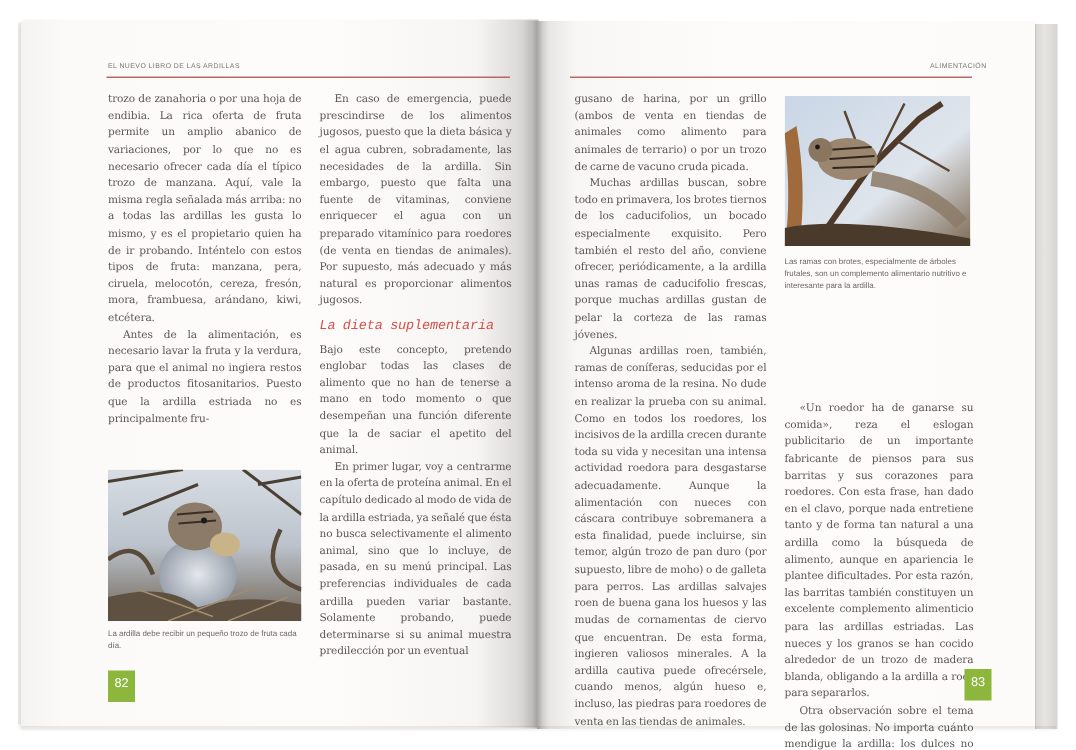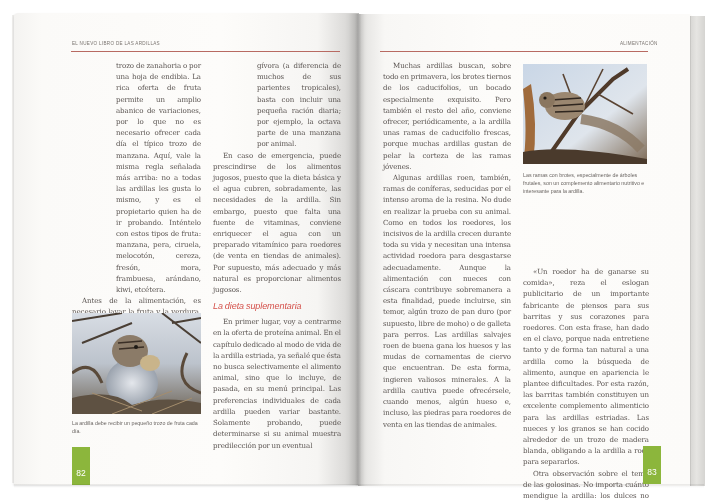--- a/index.html
+++ b/index.html
@@ -74,51 +74,51 @@
       line-height: 11.2px;
       color: #5b5552;
       text-align: justify;
       word-spacing: -0.4px;
       letter-spacing: -0.08px;
     }
     .col p {
       margin: 0;
       text-indent: 10px;
     }
-    .col p.noindent { text-indent: 0; margin-left: 44px; }
+    .col p.noindent { text-indent: 0; }
     .col h3 {
       margin: 6px 0 4px 0;
-      font-family: Liberation Sans, sans-serif;
+      font-family: Liberation Mono, monospace;
       font-style: italic;
       font-weight: normal;
       font-size: 9px;
       line-height: 11px;
       color: #d4504a;
     }
     .photo {
       position: absolute;
       overflow: hidden;
     }
     .caption {
       position: absolute;
       font-family: "Liberation Sans", sans-serif;
       font-size: 5.3px;
       line-height: 7.8px;
       color: #6b6663;
     }
     .folio {
       position: absolute;
       width: 18px;
-      height: 38px;
+      height: 21px;
       background: #8cb63c;
       color: #ffffff;
       font-family: "Liberation Sans", sans-serif;
       font-size: 8.5px;
       text-align: center;
-      padding-top: 21px;
+      padding-top: 3px;
       box-sizing: border-box;
     }
     .gutter-shadow {
       position: absolute;
       left: 345px;
       top: 14px;
       width: 22px;
       height: 472px;
       background: linear-gradient(to right, rgba(0,0,0,0) 0%, rgba(0,0,0,0.06) 45%, rgba(0,0,0,0.16) 62%, rgba(0,0,0,0.05) 75%, rgba(0,0,0,0) 100%);
       pointer-events: none;
@@ -168,34 +168,35 @@
       <path d="M46 30 L70 28 M47 36 L72 34" stroke="#3a2f26" stroke-width="1.3"></path>
       <ellipse cx="78" cy="50" rx="10" ry="8" fill="#c9b48a"></ellipse>
       <circle cx="64" cy="34" r="2" fill="#1e1a16"></circle>
       <path d="M0 85 Q40 75 60 92 Q90 82 129 90 L129 101 L0 101 Z" fill="#5e5142"></path>
       <path d="M20 80 L70 98 M40 101 L100 78 M80 101 L120 85" stroke="#a48d6d" stroke-width="1" fill="none"></path>
     </svg>
   </div>
   <div class="caption" style="left:72px; top:420px; width:132px;">La ardilla debe recibir un pequeño trozo de fruta cada día.</div>
 
   <div class="col" style="left:213px; top:60px; width:128px;">
-    <p class="noindent">gívora (a diferencia de muchos de sus parientes tropicales), basta con incluir una pequeña ración diaria; por ejemplo, la octava parte de una manzana por animal.</p>
     <p>En caso de emergencia, puede prescindirse de los alimentos jugosos, puesto que la dieta básica y el agua cubren, sobradamente, las necesidades de la ardilla. Sin embargo, puesto que falta una fuente de vitaminas, conviene enriquecer el agua con un preparado vitamínico para roedores (de venta en tiendas de animales). Por supuesto, más adecuado y más natural es proporcionar alimentos jugosos.</p>
     <h3>La dieta suplementaria</h3>
+    <p class="noindent">Bajo este concepto, pretendo englobar todas las clases de alimento que no han de tenerse a mano en todo momento o que desempeñan una función diferente que la de saciar el apetito del animal.</p>
     <p>En primer lugar, voy a centrarme en la oferta de proteína animal. En el capítulo dedicado al modo de vida de la ardilla estriada, ya señalé que ésta no busca selectivamente el alimento animal, sino que lo incluye, de pasada, en su menú principal. Las preferencias individuales de cada ardilla pueden variar bastante. Solamente probando, puede determinarse si su animal muestra predilección por un eventual</p>
   </div>
 
   <div class="folio" style="left:72px; top:447px;">82</div>
 
   <div class="page-right"></div>
   <div class="page-edge-right"></div>
   <div class="running-head" style="left:620px; top:41px;">ALIMENTACIÓN</div>
   <div class="head-rule" style="left:380px; top:51px; width:268px;"></div>
 
   <div class="col" style="left:383px; top:60px; width:128px;">
+    <p class="noindent">gusano de harina, por un grillo (ambos de venta en tiendas de animales como alimento para animales de terrario) o por un trozo de carne de vacuno cruda picada.</p>
     <p>Muchas ardillas buscan, sobre todo en primavera, los brotes tiernos de los caducifolios, un bocado especialmente exquisito. Pero también el resto del año, conviene ofrecer, periódicamente, a la ardilla unas ramas de caducifolio frescas, porque muchas ardillas gustan de pelar la corteza de las ramas jóvenes.</p>
     <p>Algunas ardillas roen, también, ramas de coníferas, seducidas por el intenso aroma de la resina. No dude en realizar la prueba con su animal. Como en todos los roedores, los incisivos de la ardilla crecen durante toda su vida y necesitan una intensa actividad roedora para desgastarse adecuadamente. Aunque la alimentación con nueces con cáscara contribuye sobremanera a esta finalidad, puede incluirse, sin temor, algún trozo de pan duro (por supuesto, libre de moho) o de galleta para perros. Las ardillas salvajes roen de buena gana los huesos y las mudas de cornamentas de ciervo que encuentran. De esta forma, ingieren valiosos minerales. A la ardilla cautiva puede ofrecérsele, cuando menos, algún hueso e, incluso, las piedras para roedores de venta en las tiendas de animales.</p>
   </div>
 
   <div class="photo" style="left:523px; top:64px; width:124px; height:100px;">
     <svg width="124" height="100" viewBox="0 0 124 100">
       <defs>
         <linearGradient id="bgR" x1="0" y1="0" x2="1" y2="1">
           <stop offset="0" stop-color="#c9d6e6"></stop>
           <stop offset="0.6" stop-color="#dfe5ec"></stop>

